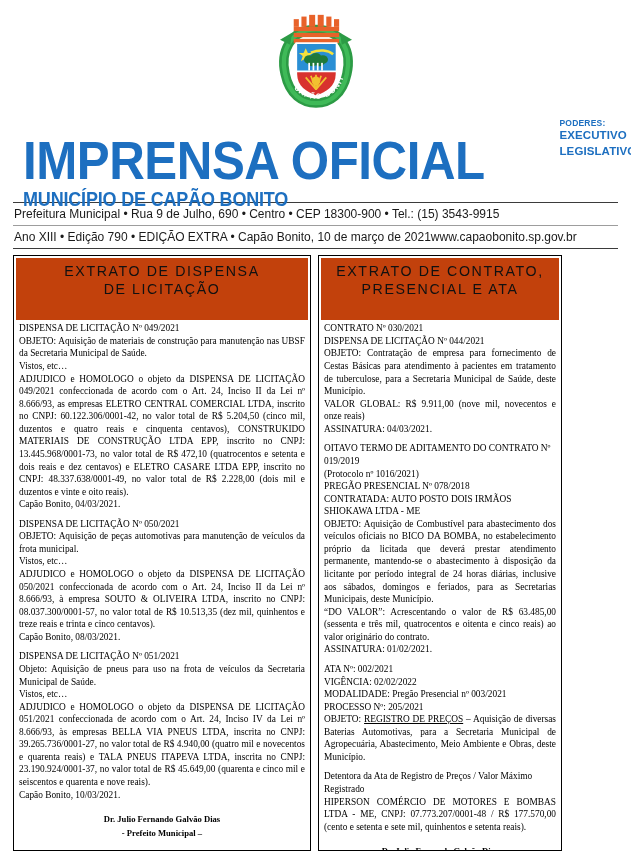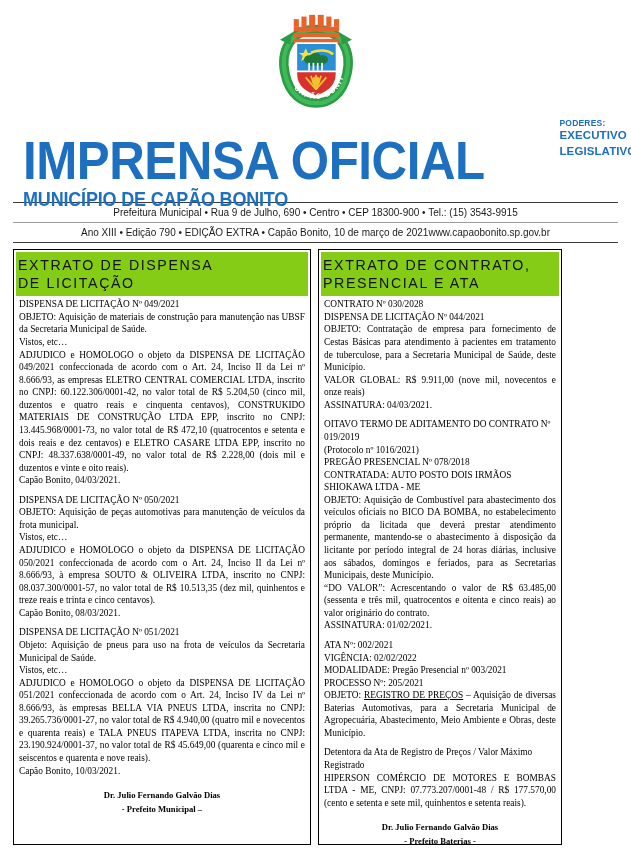--- a/index.html
+++ b/index.html
@@ -55,47 +55,48 @@
     text-align:left;
   }
   .powers .lbl { font-size:8.5px; font-weight:700; letter-spacing:0.2px; }
   .powers .pw  { font-size:11.5px; font-weight:700; letter-spacing:0.1px; line-height:1.35; }
 
   
   .rule { border-top:1px solid #3b3b3b; }
   .rule-thin { border-top:1px solid #9d9d9d; }
   .inforow {
     font-family:"Liberation Sans", sans-serif;
-    font-size:10px;
+    font-size:12px;
     color:#1a1a1a;
     padding:4px 1px 4px 1px;
-    display:flex; justify-content:center; align-items:center;
+    display:flex; justify-content:flex-start; align-items:center;
   }
 
   
   .columns { display:flex; margin-top:6px; height:596px; }
   .col {
     position:relative;
     border:1.4px solid #000;
     padding:0;
     height:100%;
     overflow:hidden;
   }
   .col-left  { width:298px; }
   .col-gap   { width:7px; }
   .col-right { width:244px; }
 
   .sec-head {
-    background:#84cc16;
+    background:#c2410c;
     font-family:"Liberation Sans", sans-serif;
     font-size:14.2px;
     letter-spacing:1.6px;
+    text-align:center;
     color:#111;
     line-height:1.28;
-    padding:4px 2px 4px 2px;
+    padding:4px 2px 22px 2px;
     margin:2px 2px 0 2px;
   }
   .body { padding:2px 5px 4px 5px; }
 
   p {
     margin:0;
     font-size:9.35px;
     line-height:1.345;
     text-align:justify;
     text-justify:inter-word;
@@ -272,21 +273,21 @@
     <div class="col-gap"></div>
 
     <div class="col col-right">
       <div class="sec-head">
         <div>EXTRATO DE CONTRATO,</div>
         <div>PRESENCIAL E ATA</div>
       </div>
       <div class="body">
 
         <div>
-          <p class="nj"><b>CONTRATO Nº 030/2028</b></p>
+          <p class="nj"><b>CONTRATO Nº 030/2021</b></p>
           <p class="nj"><b>DISPENSA DE LICITAÇÃO Nº 044/2021</b></p>
           <p><b>OBJETO:</b>
              <span>Contratação de empresa para fornecimento de Cestas Básicas para atendimento à pacientes em tratamento de tuberculose, para a Secretaria Municipal de Saúde, deste Município.</span></p>
           <p><b>VALOR GLOBAL: R$ 9.911,00 (nove mil, novecentos e onze reais)</b></p>
           <p class="nj"><b>ASSINATURA: 04/03/2021.</b></p>
         </div>
         <div class="gap"></div>
 
         <div>
           <p class="nj"><b>OITAVO TERMO DE ADITAMENTO DO CONTRATO Nº 019/2019</b></p>

